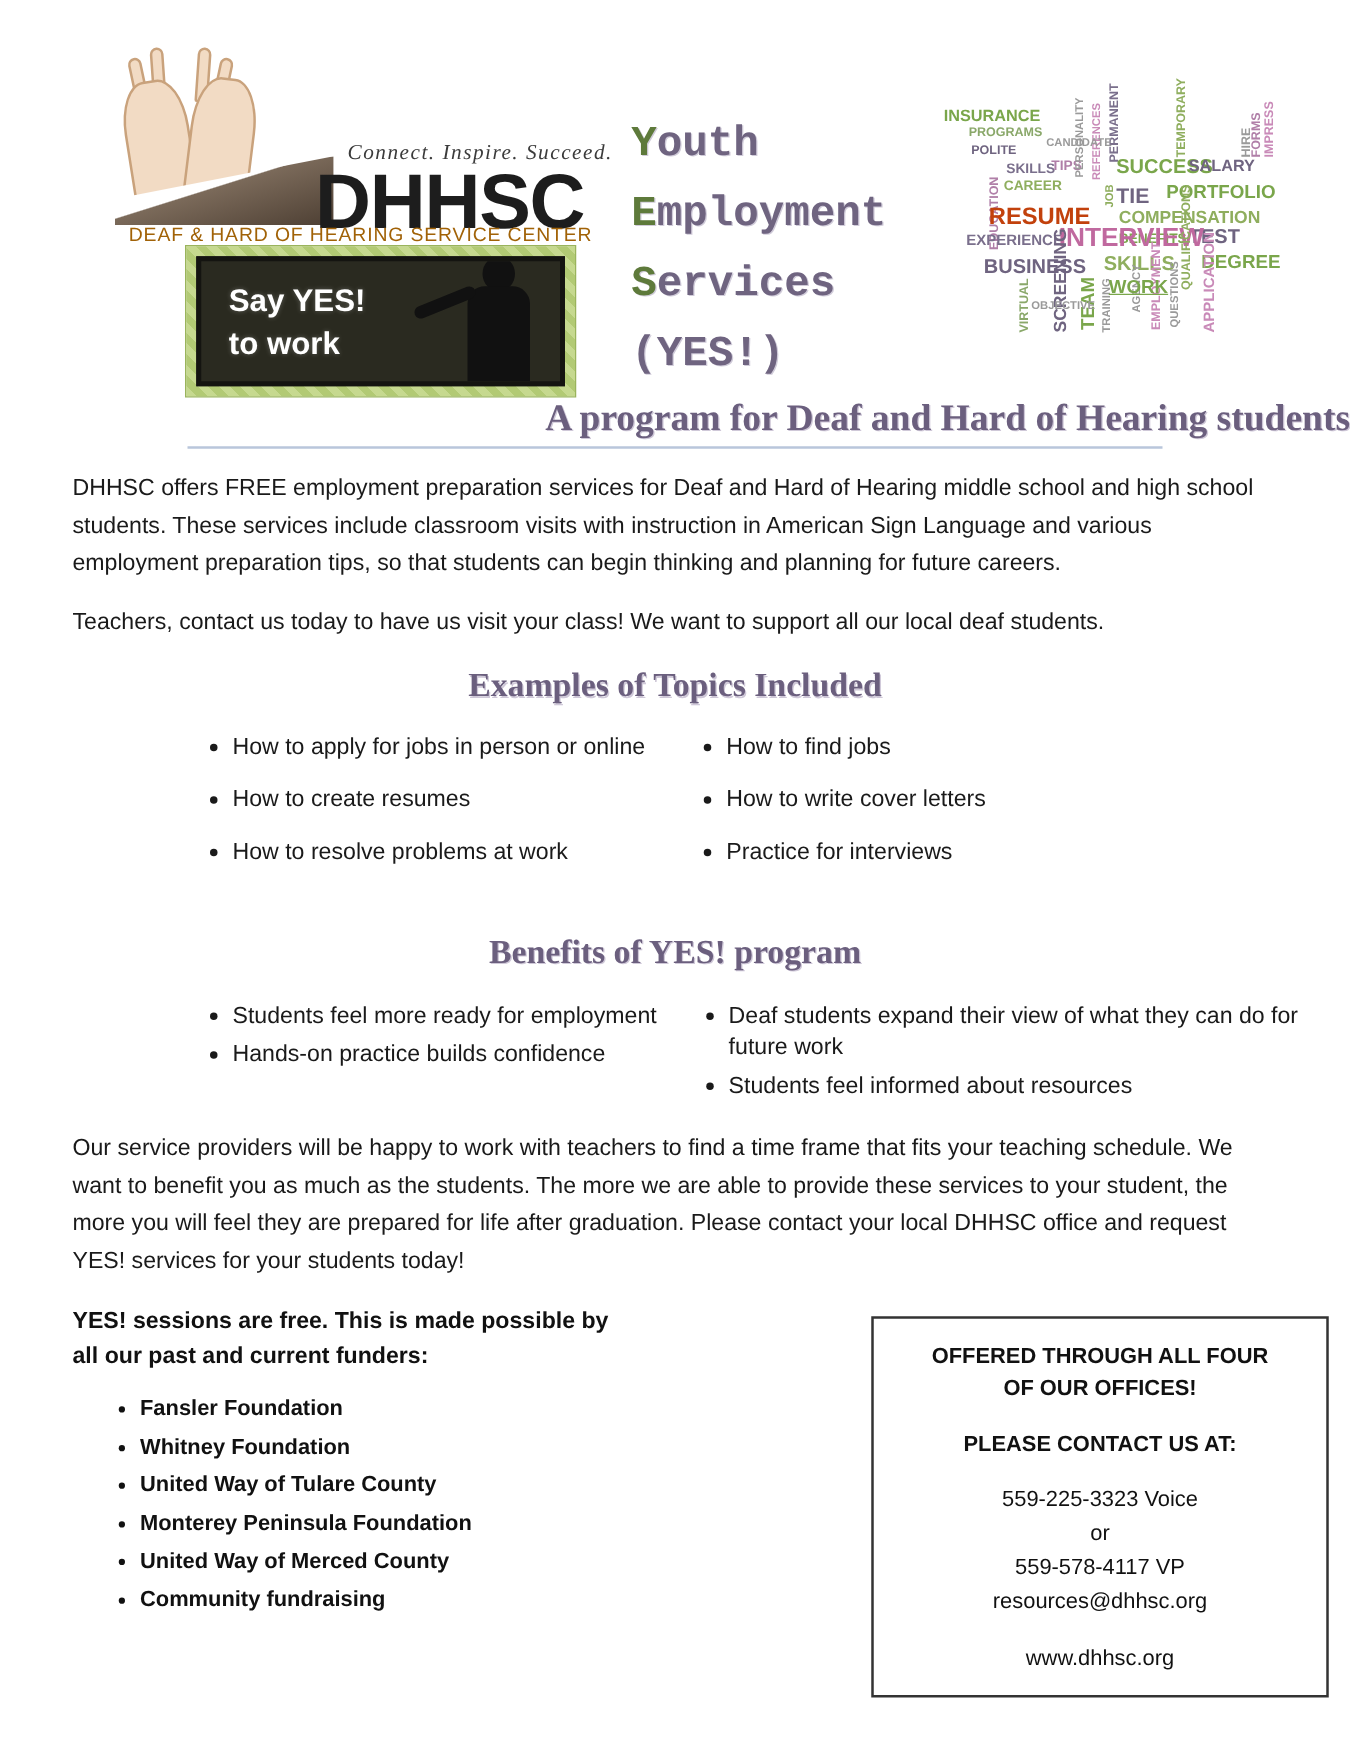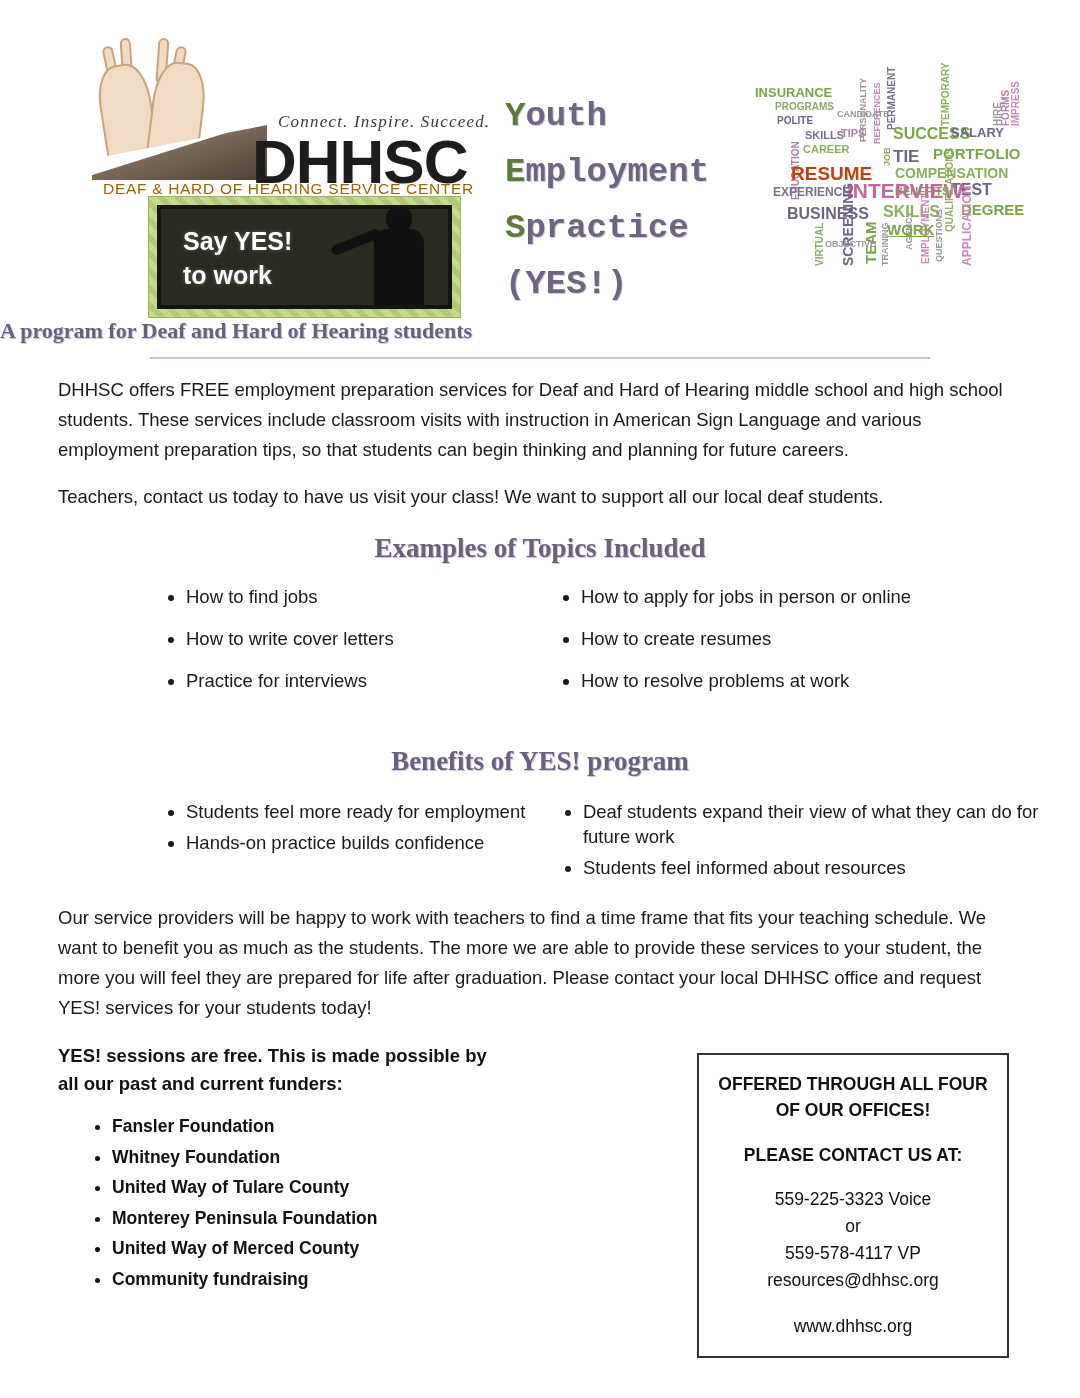--- a/index.html
+++ b/index.html
@@ -195,24 +195,24 @@
     white-space: nowrap;
     font-weight: bold;
   }
   .wc.v { transform-origin: 0 0; transform: rotate(-90deg); }
 
   
   .headline {
     position: absolute;
     left: 0; right: 0;
     top: 318px;
-    text-align: left;
+    text-align: right;
     font-family: "Liberation Serif", serif;
     font-weight: bold;
-    font-size: 22px;
+    font-size: 30px;
     color: #6b5f7e;
     text-shadow: 1px 1px 0 #cfc8d8;
   }
   .rule {
     position: absolute;
     left: 150px;
     right: 150px;
     top: 357px;
     height: 2px;
     background: #b9c6db;
@@ -292,21 +292,21 @@
     line-height: 1.0;
     margin-bottom: 13px;
     color: #111;
   }
 
   
   .contact-box {
     position: absolute;
     left: 697px;
     top: 1053px;
-    width: 312px;
+    width: 366px;
     height: 305px;
     border: 2px solid #333;
     box-sizing: border-box;
     text-align: center;
     padding-top: 16px;
   }
   .contact-box .strong {
     font-size: 17.5px;
     font-weight: bold;
     line-height: 1.5;
@@ -356,21 +356,21 @@
           <div class="t-head"></div>
           <div class="t-body"></div>
           <div class="t-arm"></div>
         </div>
       </div>
     </div>
 
     <div class="title-block">
       <div class="title-line"><span class="cap">Y</span><span>outh</span></div>
       <div class="title-line"><span class="cap">E</span><span>mployment</span></div>
-      <div class="title-line"><span class="cap">S</span><span>practice (YES!)</span></div>
+      <div class="title-line"><span class="cap">S</span><span>ervices (YES!)</span></div>
     </div>
 
     <div class="wordcloud">
       <span class="wc" style="left:0px;  top:4px;  font-size:13px; color:#7aa64b;">INSURANCE</span>
       <span class="wc" style="left:20px; top:20px; font-size:10px; color:#8aa86a;">PROGRAMS</span>
       <span class="wc" style="left:22px; top:34px; font-size:10px; color:#6f6480;">POLITE</span>
       <span class="wc v" style="left:36px; top:118px; font-size:10px; color:#b07fa8;">EDUCATION</span>
       <span class="wc" style="left:50px; top:48px; font-size:11px; color:#7a6f8c;">SKILLS</span>
       <span class="wc" style="left:48px; top:62px; font-size:11px; color:#8fae5e;">CAREER</span>
       <span class="wc" style="left:86px; top:46px; font-size:11px; color:#b07fa8;">TIPS</span>
@@ -413,30 +413,30 @@
   <div class="headline">A program for Deaf and Hard of Hearing students</div>
   <div class="rule"></div>
 
   <div class="body-text" id="para1">DHHSC offers FREE employment preparation services for Deaf and Hard of Hearing middle school and high school students. These services include classroom visits with instruction in American Sign Language and various employment preparation tips, so that students can begin thinking and planning for future careers.</div>
   <div class="body-text" id="para2">Teachers, contact us today to have us visit your class! We want to support all our local deaf students.</div>
 
   <div class="section-title" id="topics-title">Examples of Topics Included</div>
   <div class="two-col" id="topics-lists">
     <div class="col">
       <ul>
+        <li>How to apply for jobs in person or online</li>
+        <li>How to create resumes</li>
+        <li>How to resolve problems at work</li>
+      </ul>
+    </div>
+    <div class="col">
+      <ul>
         <li>How to find jobs</li>
         <li>How to write cover letters</li>
         <li>Practice for interviews</li>
-      </ul>
-    </div>
-    <div class="col">
-      <ul>
-        <li>How to apply for jobs in person or online</li>
-        <li>How to create resumes</li>
-        <li>How to resolve problems at work</li>
       </ul>
     </div>
   </div>
 
   <div class="section-title" id="benefits-title">Benefits of YES! program</div>
   <div class="two-col" id="benefits-lists">
     <div class="col">
       <ul>
         <li>Students feel more ready for employment</li>
         <li>Hands-on practice builds confidence</li>

